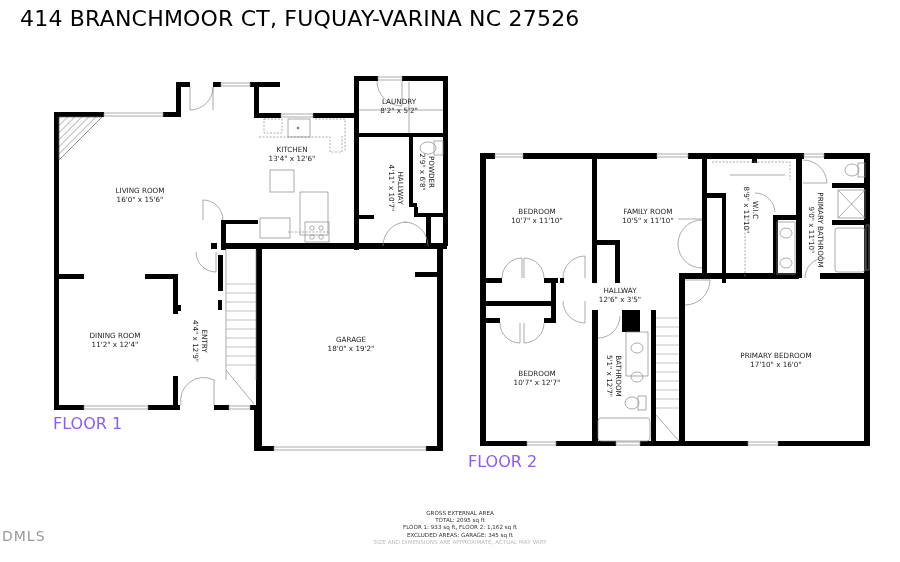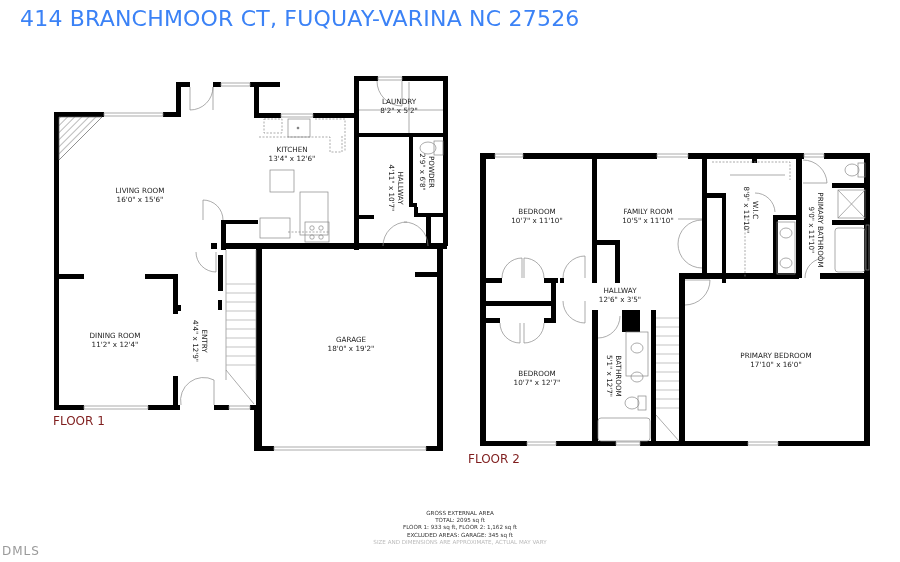--- a/index.html
+++ b/index.html
@@ -1,23 +1,23 @@
 <!DOCTYPE html>
 <html><head>
 <meta charset="utf-8">
 <style>
   html, body { margin:0; padding:0; background:#ffffff; }
   body { width:900px; height:562px; position:relative; overflow:hidden; font-family:"DejaVu Sans", sans-serif; color:#1a1a1a; }
-  .title { position:absolute; left:20px; top:6px; font-size:22px; letter-spacing:0.2px; color:#3b82f6; white-space:nowrap; }
+  .title { position:absolute; left:20px; top:6px; font-size:22px; letter-spacing:0.2px; color:#000000; white-space:nowrap; }
   svg.plan { position:absolute; left:0; top:0; }
   .lbl { font-family:"DejaVu Sans", sans-serif; font-size:7.2px; fill:#222; text-anchor:middle; }
-  .floor-lbl { position:absolute; font-size:12px; color:#7f1d1d; }
+  .floor-lbl { position:absolute; font-size:16px; color:#8b5cf6; }
   .footer { position:absolute; left:340px; top:510px; width:240px; text-align:center; font-size:5.6px; line-height:7.2px; color:#333; }
   .footer .note { color:#bbb; }
-  .mls { position:absolute; left:2px; top:544px; font-size:12px; color:#999; letter-spacing:1px; }
+  .mls { position:absolute; left:2px; top:528px; font-size:14px; color:#999; letter-spacing:1px; }
 </style>
 </head>
 <body>
 
 <div class="title">414 BRANCHMOOR CT, FUQUAY-VARINA NC 27526</div>
 
 <svg class="plan" width="900" height="562" viewBox="0 0 900 562">
   <defs>
     <pattern id="hatch" width="5" height="5" patternUnits="userSpaceOnUse" patternTransform="rotate(45)">
       <line x1="0" y1="0" x2="0" y2="5" stroke="#555" stroke-width="0.8"></line>

